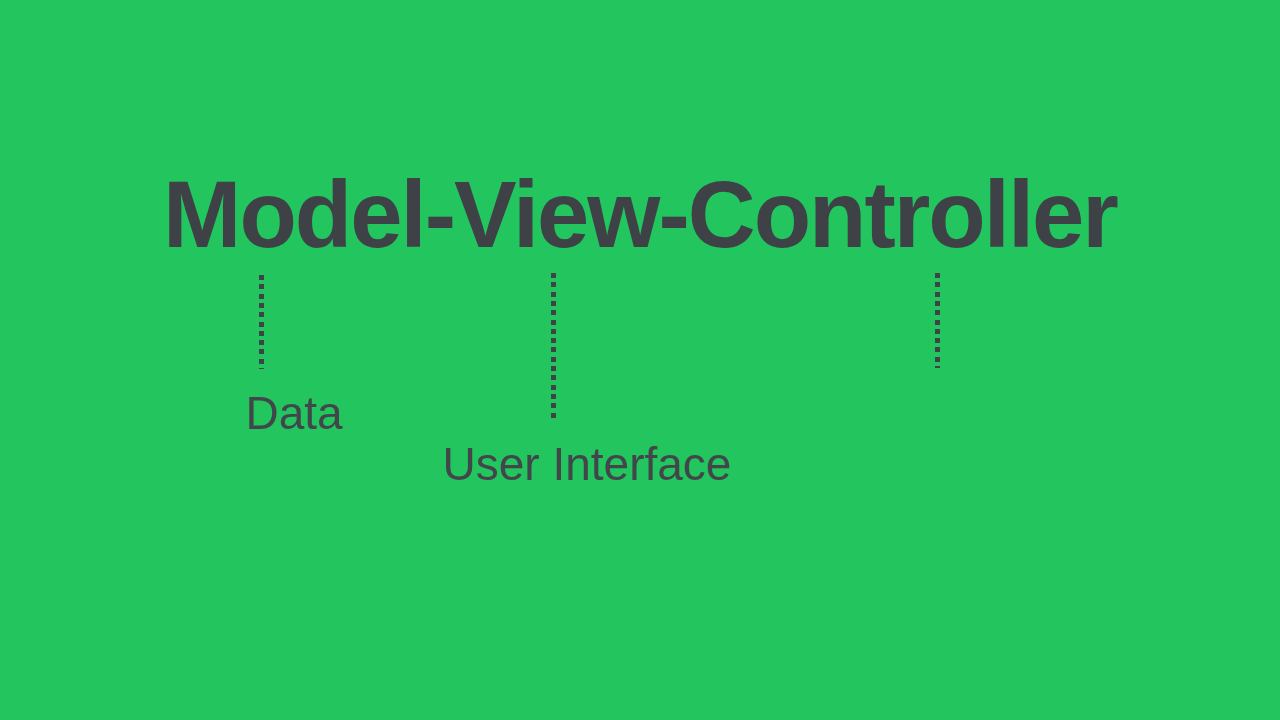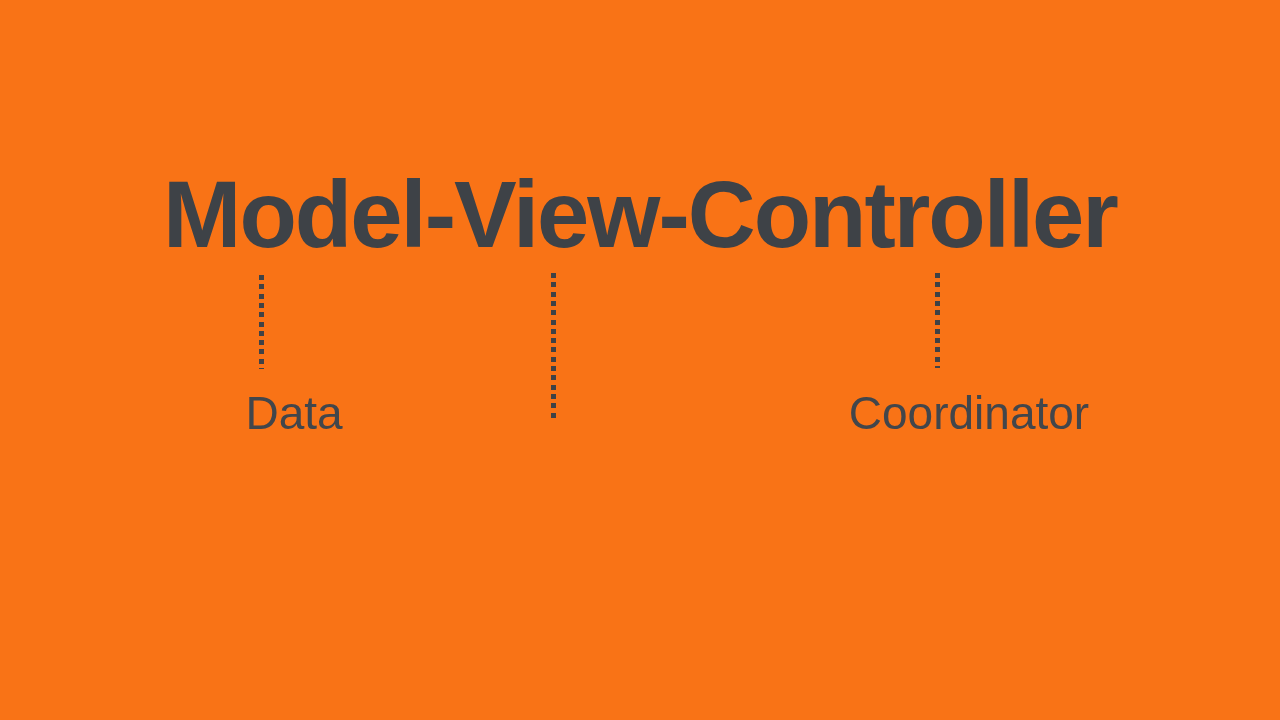--- a/index.html
+++ b/index.html
@@ -4,21 +4,21 @@
 <style>
   html, body {
     margin: 0;
     padding: 0;
     background: #ffffff;
   }
   .slide {
     position: relative;
     width: 1280px;
     height: 720px;
-    background: #f97316;
+    background: #22c55e;
     overflow: hidden;
     font-family: "Liberation Sans", "DejaVu Sans", sans-serif;
     color: #3e4247;
   }
   .title {
     position: absolute;
     left: 0;
     right: 0;
     top: 168px;
     margin: 0;
@@ -64,16 +64,16 @@
   <h1 class="title">Model-View-Controller</h1>
 
   <div class="connector model"></div>
 
   <div class="connector view"></div>
 
   <div class="connector controller"></div>
 
   <div class="label data">Data</div>
 
+  <div class="label ui">User Interface</div>
 
-  <div class="label coordinator">Coordinator</div>
 
 </div>
 
 </body></html>

